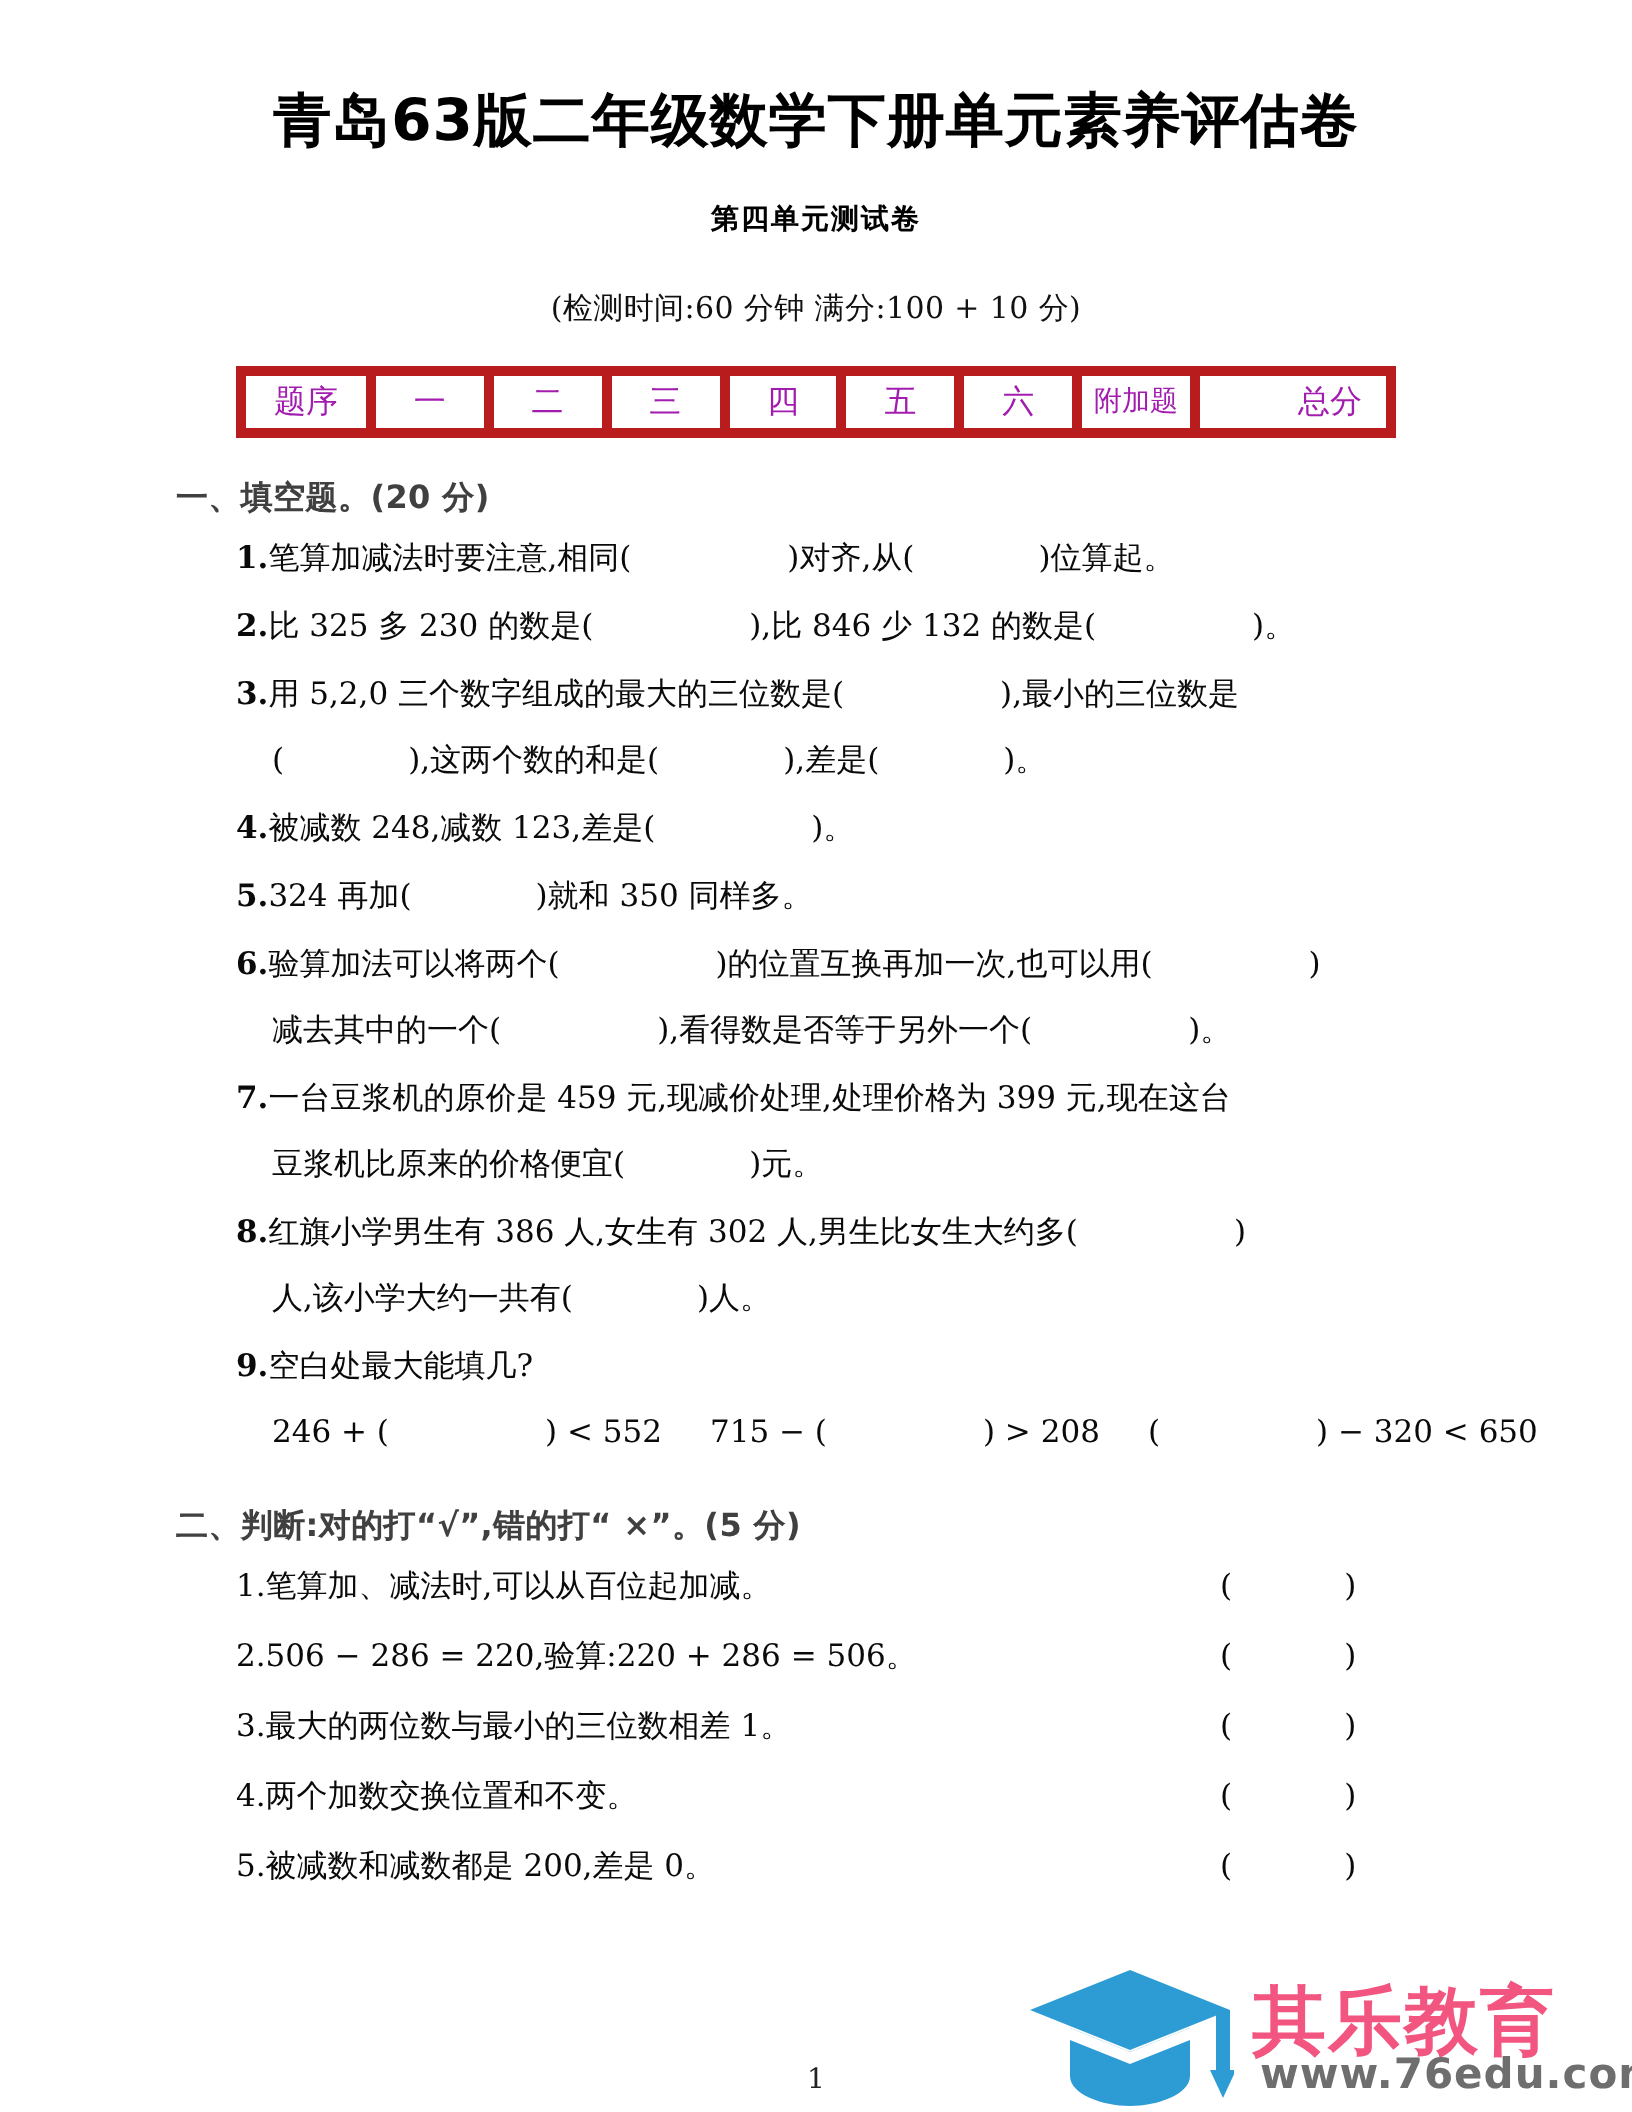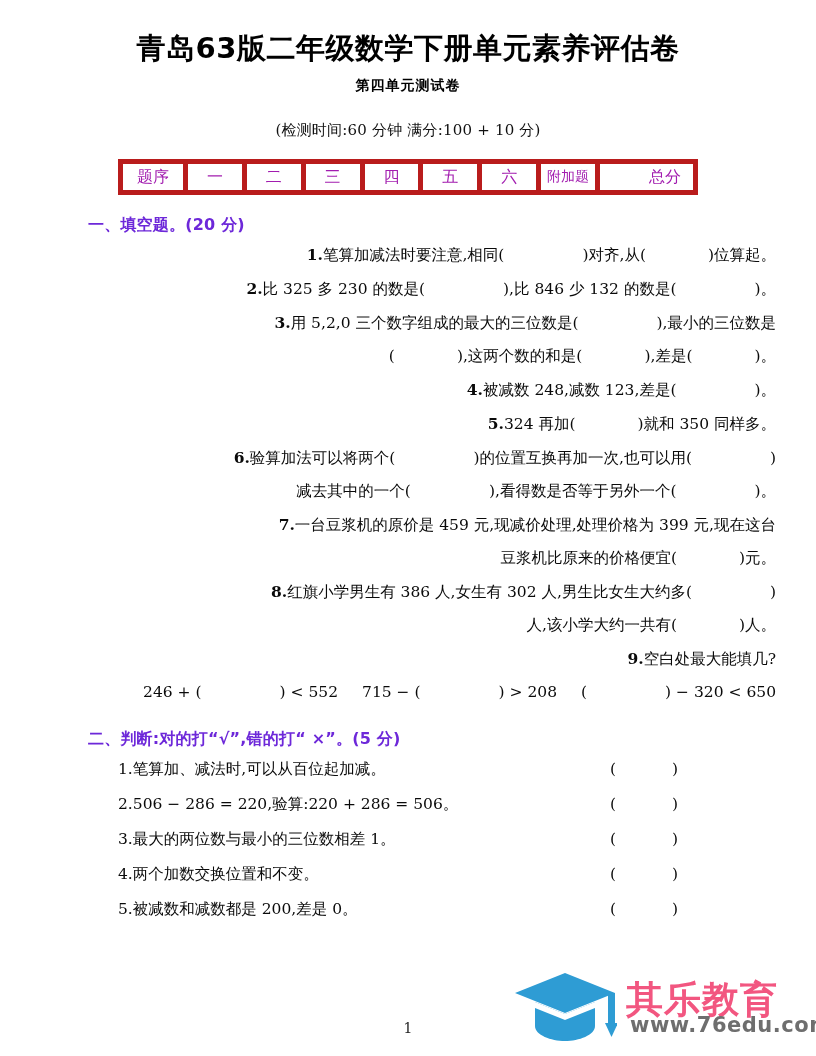--- a/index.html
+++ b/index.html
@@ -22,21 +22,21 @@
     box-sizing: border-box;
   }
 
   
   .title-main {
     text-align: center;
     font-family: "DejaVu Sans", "Liberation Sans", sans-serif;
     font-weight: bold;
     font-size: 29px;
     letter-spacing: 0.5px;
-    margin: 0;
+    margin: 12px;
     padding-top: 30px;
     line-height: 1.25;
     color: #000;
   }
   .title-sub {
     text-align: center;
     font-family: "DejaVu Serif", "Liberation Serif", serif;
     font-weight: bold;
     font-size: 14px;
     margin: 0;
@@ -85,31 +85,30 @@
     padding-right: 40px;
   }
   .sec-head {
     font-family: "DejaVu Sans", "Liberation Sans", sans-serif;
     font-weight: bold;
     font-size: 16px;
     margin: 0;
     padding-top: 20px;
     padding-bottom: 2px;
     letter-spacing: 0.2px;
-    color: #6d28d9;
+    color: #404040;
   }
   .q {
     font-size: 15.5px;
     line-height: 33px;
     margin: 0;
     padding-left: 30px;
     white-space: nowrap;
     position: relative;
     color: #0a0a0a;
-    text-align: right;
   }
   .q .num {
     font-weight: bold;
     font-family: "DejaVu Serif", "Liberation Serif", serif;
   }
   .q.cont { padding-left: 48px; }
   .blank-m { display: inline-block; width: 62px; }
   .blank-l { display: inline-block; width: 78px; }
   .gap-w { display: inline-block; width: 24px; }
 

